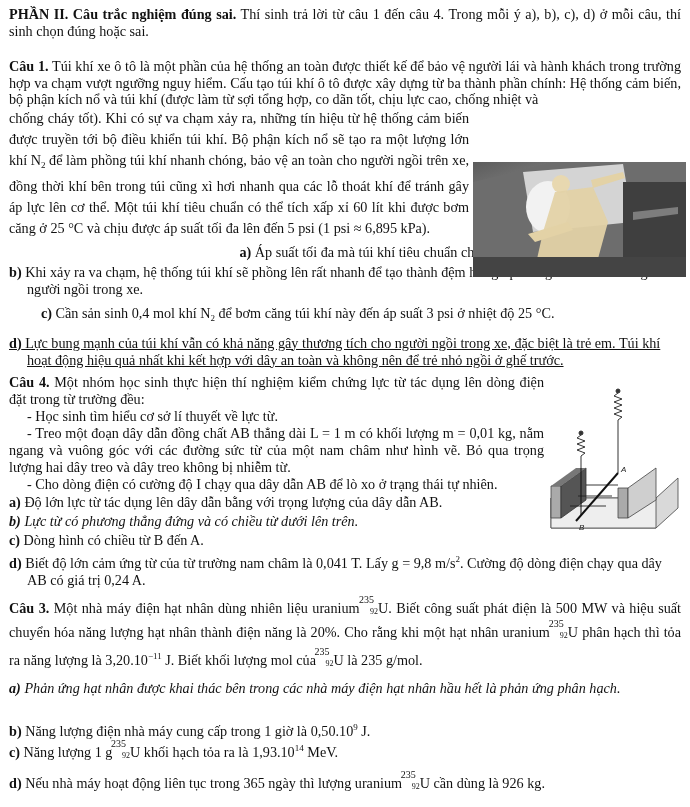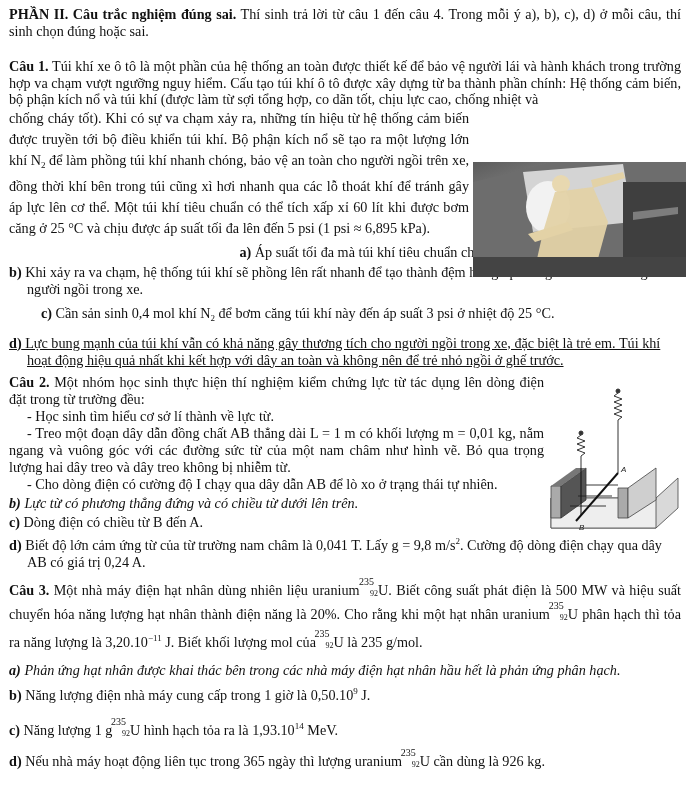--- a/index.html
+++ b/index.html
@@ -55,47 +55,50 @@
   </p>
   <p style="margin-top:7px;margin-left:32px;">
     <span class="b">c)</span><span> Cần sản sinh 0,4 mol khí </span><span>N</span><span class="sub">2</span><span> để bơm căng túi khí này đến áp suất 3 psi ở nhiệt độ </span><span>25 °C</span><span>.</span>
   </p>
   <p class="hang" style="margin-top:8px;text-decoration:underline;">
     <span class="b">d)</span><span> Lực bung mạnh của túi khí vẫn có khả năng gây thương tích cho người ngồi trong xe, đặc biệt là trẻ em. Túi khí hoạt động hiệu quả nhất khi kết hợp với dây an toàn và không nên để trẻ nhỏ ngồi ở ghế trước.</span>
   </p>
 
   <div class="q2-wrap" style="margin-top:5px;">
     <p class="just">
-      <span class="b">Câu 2.</span><span> Một nhóm học sinh thực hiện thí nghiệm kiểm chứng lực từ tác dụng lên dòng điện đặt trong từ trường đều:</span>
+      <span class="b">Câu 4.</span><span> Một nhóm học sinh thực hiện thí nghiệm kiểm chứng lực từ tác dụng lên dòng điện đặt trong từ trường đều:</span>
     </p>
-    <p class="indent">- Học sinh tìm hiểu cơ sở lí thành về lực từ.</p>
+    <p class="indent">- Học sinh tìm hiểu cơ sở lí thuyết về lực từ.</p>
     <p class="just" style="text-indent:18px;">- Treo một đoạn dây dẫn đồng chất AB thẳng dài L = 1 m có khối lượng m = 0,01 kg, nằm ngang và vuông góc với các đường sức từ của một nam châm như hình vẽ. Bỏ qua trọng lượng hai dây treo và dây treo không bị nhiễm từ.</p>
     <p class="indent">- Cho dòng điện có cường độ I chạy qua dây dẫn AB để lò xo ở trạng thái tự nhiên.</p>
+    <p style="margin-top:1px;">
+      <span class="b">a)</span><span> Độ lớn lực từ tác dụng lên dây dẫn bằng với trọng lượng của dây dẫn AB.</span>
+    </p>
     <p style="margin-top:2px;font-style:italic;">
       <span class="b">b)</span><span> Lực từ có phương thẳng đứng và có chiều từ dưới lên trên.</span>
     </p>
     <p style="margin-top:2px;">
-      <span class="b">c)</span><span> Dòng điện có chiều từ B đến A.</span>
+      <span class="b">c)</span><span> Dòng hình có chiều từ B đến A.</span>
     </p>
   </div>
   <p class="hang" style="margin-top:2px;">
     <span class="b">d)</span><span> Biết độ lớn cảm ứng từ của từ trường nam châm là 0,041 T. Lấy g = 9,8 m/s</span><span class="sup">2</span><span>. Cường độ dòng điện chạy qua dây AB có giá trị 0,24 A.</span>
   </p>
 
   <p class="just" style="margin-top:7px; line-height:24px;">
     <span class="b">Câu 3.</span><span> Một nhà máy điện hạt nhân dùng nhiên liệu uranium </span><span class="iso"><span class="a">235</span><span class="z">92</span></span><span>U</span><span>. Biết công suất phát điện là 500 MW và hiệu suất chuyển hóa năng lượng hạt nhân thành điện năng là 20%. Cho rằng khi một hạt nhân uranium </span><span class="iso"><span class="a">235</span><span class="z">92</span></span><span>U</span><span> phân hạch thì tỏa ra năng lượng là 3,20.10</span><span class="sup">−11</span><span> J. Biết khối lượng mol của </span><span class="iso"><span class="a">235</span><span class="z">92</span></span><span>U</span><span> là 235 g/mol.</span>
   </p>
   <p style="margin-top:8px;font-style:italic;">
     <span class="b">a)</span><span> Phản ứng hạt nhân được khai thác bên trong các nhà máy điện hạt nhân hầu hết là phản ứng phân hạch.</span>
   </p>
-  <p style="margin-top:4px;">
+  <p style="margin-top:22px;">
     <span class="b">b)</span><span> Năng lượng điện nhà máy cung cấp trong 1 giờ là 0,50.10</span><span class="sup">9</span><span> J.</span>
   </p>
-  <p style="margin-top:14px;">
-    <span class="b">c)</span><span> Năng lượng 1 g </span><span class="iso"><span class="a">235</span><span class="z">92</span></span><span>U</span><span> hình hạch tỏa ra là 1,93.10</span><span class="sup">14</span><span> MeV.</span>
+  <p style="">
+    <span class="b">c)</span><span> Năng lượng 1 g </span><span class="iso"><span class="a">235</span><span class="z">92</span></span><span>U</span><span> khối hạch tỏa ra là 1,93.10</span><span class="sup">14</span><span> MeV.</span>
   </p>
   <p style="margin-top:14px;">
     <span class="b">d)</span><span> Nếu nhà máy hoạt động liên tục trong 365 ngày thì lượng uranium </span><span class="iso"><span class="a">235</span><span class="z">92</span></span><span>U</span><span> cần dùng là 926 kg.</span>
   </p>
 </div>
 
 <div class="fig-car">
   <svg width="213" height="115" viewBox="0 0 213 115">
     <polygon points="0,20 80,0 213,0 213,115 0,115" fill="#6d6d6d"></polygon>
     <polygon points="50,10 150,2 160,60 60,70" fill="#e6e6e6" opacity="0.85"></polygon>

